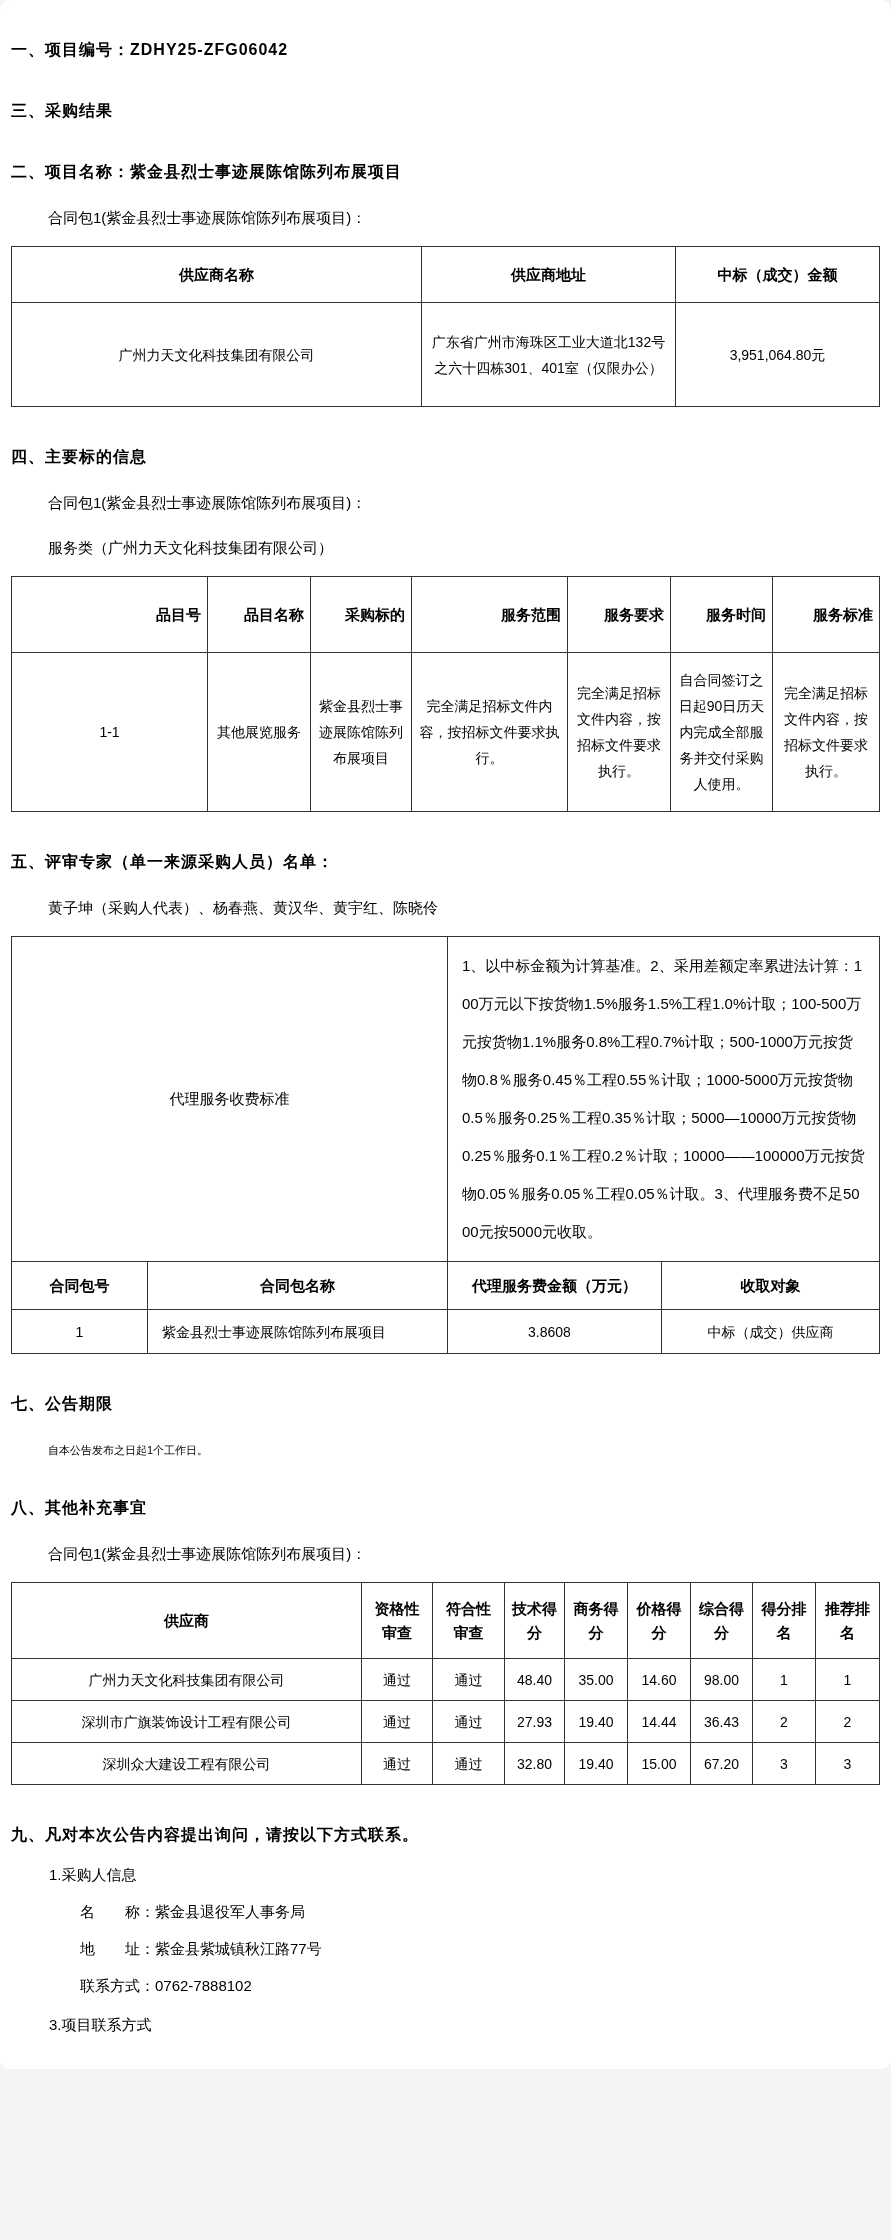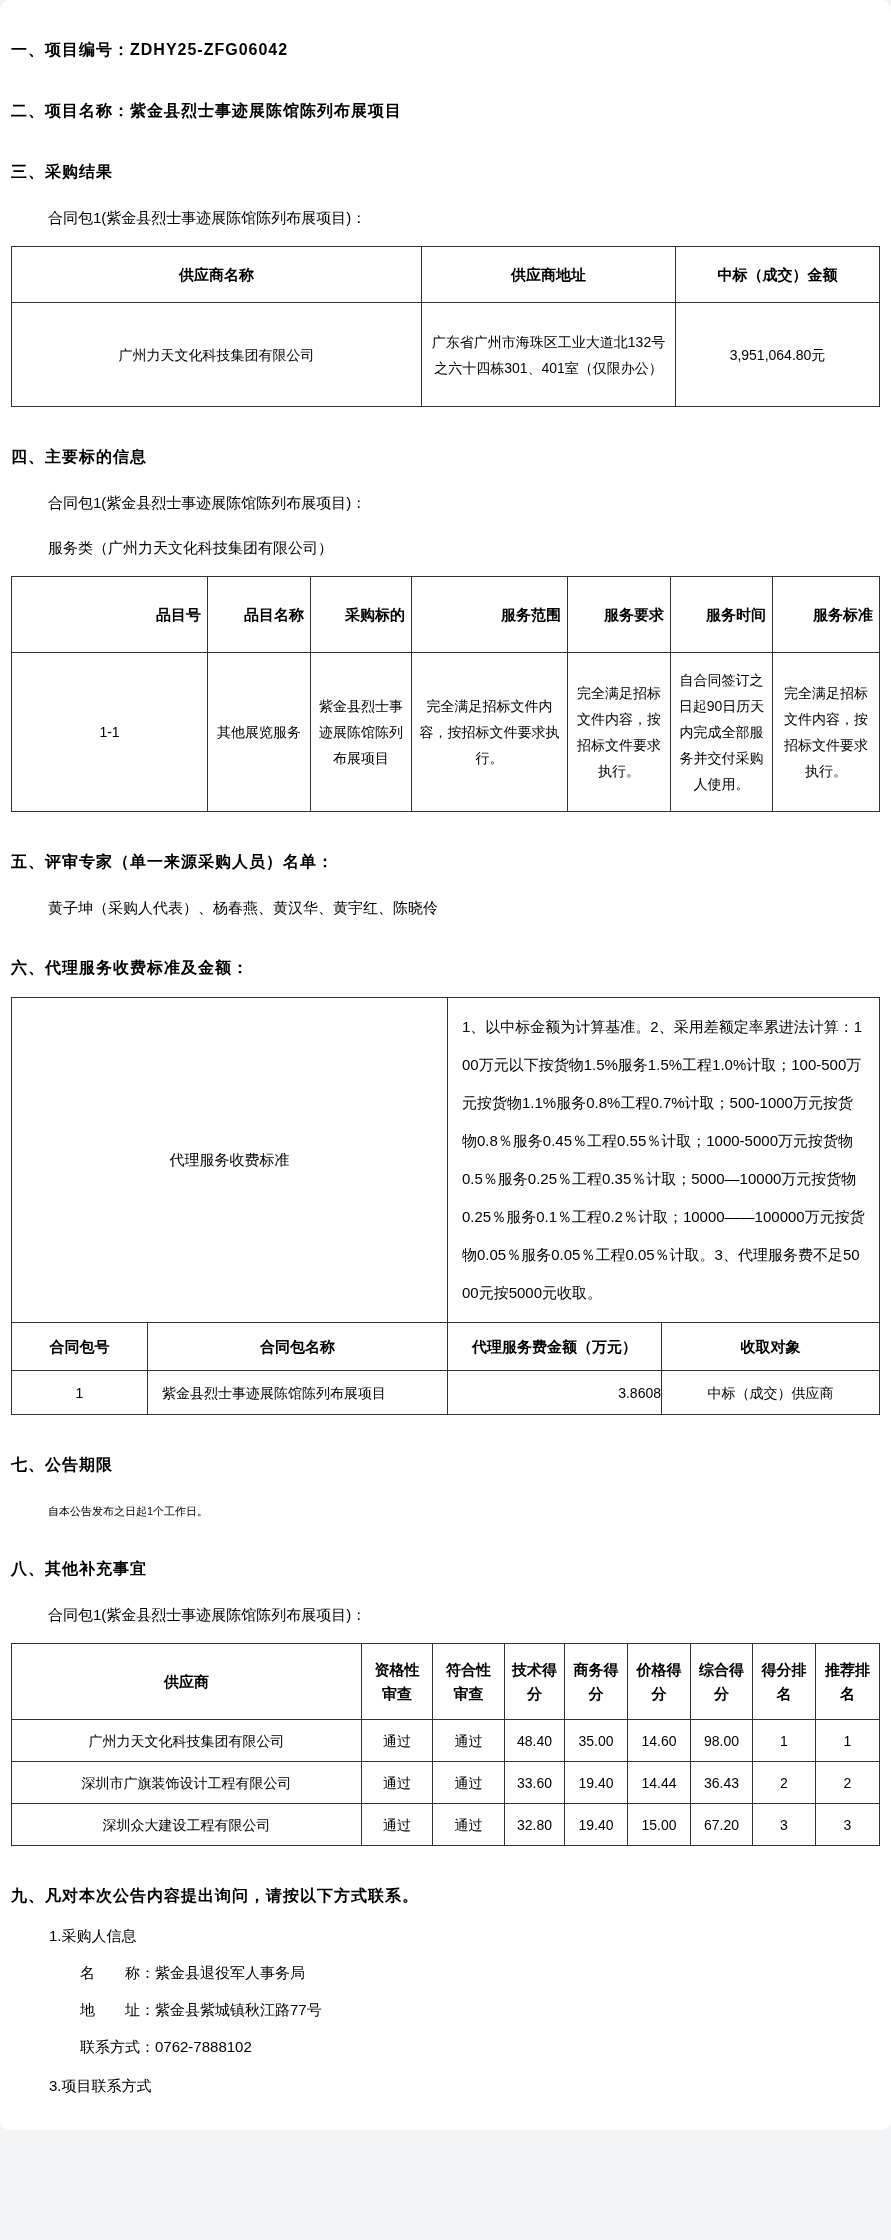--- a/index.html
+++ b/index.html
@@ -56,38 +56,38 @@
   .t3 .fee-label { font-size:15px; }
   .t3 .fee-text {
     text-align:left;
     font-size:15px;
     line-height:38px;
     padding:10px 14px;
   }
   .t3 th { height:48px; }
   .t3 td.data { height:44px; }
   .t3 .pkg-name { text-align:left; padding-left:14px; }
-  .t3 .amount { text-align:right; padding-right:0; }
+  .t3 .amount { padding-right:16px; }
   .t4 th { height:76px; line-height:24px; }
   .t4 td { height:42px; }
   .contact-block { margin-top:18px; }
   .contact-h { font-size:15px; margin:20px 0 0 38px; }
   .contact-l { font-size:15px; margin:18px 0 0 69px; }
 </style>
 </head>
 <body>
 
 <div class="page">
   <div class="card">
 
     <div class="sec-title first">一、项目编号：ZDHY25-ZFG06042</div>
 
+    <div class="sec-title">三、采购结果</div>
+
     <div class="sec-title">二、项目名称：紫金县烈士事迹展陈馆陈列布展项目</div>
-
-    <div class="sec-title">三、采购结果</div>
     <div class="sub-line">合同包1(紫金县烈士事迹展陈馆陈列布展项目)：</div>
 
     <table class="t1">
       <colgroup>
           <col style="width:410px">
           <col style="width:254px">
           <col style="width:204px">
         </colgroup>
       <tbody>
           <tr>
@@ -135,21 +135,20 @@
         <td>完全满足招标文件内容，按招标文件要求执行。</td>
         <td>自合同签订之日起90日历天内完成全部服务并交付采购人使用。</td>
         <td>完全满足招标文件内容，按招标文件要求执行。</td>
       </tr>
     </tbody>
       </table>
 
     <div class="sec-title">五、评审专家（单一来源采购人员）名单：</div>
     <div class="sub-line">黄子坤（采购人代表）、杨春燕、黄汉华、黄宇红、陈晓伶</div>
 
-    <div class="sec-title">六、代理服务收费标准及金额：</div>
 
     <table class="t3">
       <colgroup>
           <col style="width:136px">
           <col style="width:300px">
           <col style="width:214px">
           <col style="width:218px">
         </colgroup>
       <tbody>
           <tr>
@@ -209,21 +208,21 @@
         <td>35.00</td>
         <td>14.60</td>
         <td>98.00</td>
         <td>1</td>
         <td>1</td>
       </tr>
       <tr>
         <td>深圳市广旗装饰设计工程有限公司</td>
         <td>通过</td>
         <td>通过</td>
-        <td>33.60</td>
+        <td>27.93</td>
         <td>19.40</td>
         <td>14.44</td>
         <td>36.43</td>
         <td>2</td>
         <td>2</td>
       </tr>
       <tr>
         <td>深圳众大建设工程有限公司</td>
         <td>通过</td>
         <td>通过</td>

